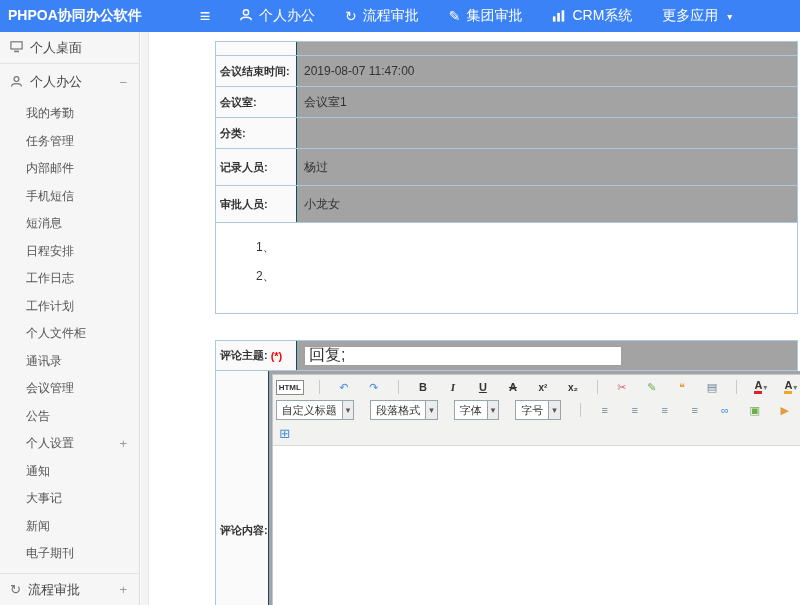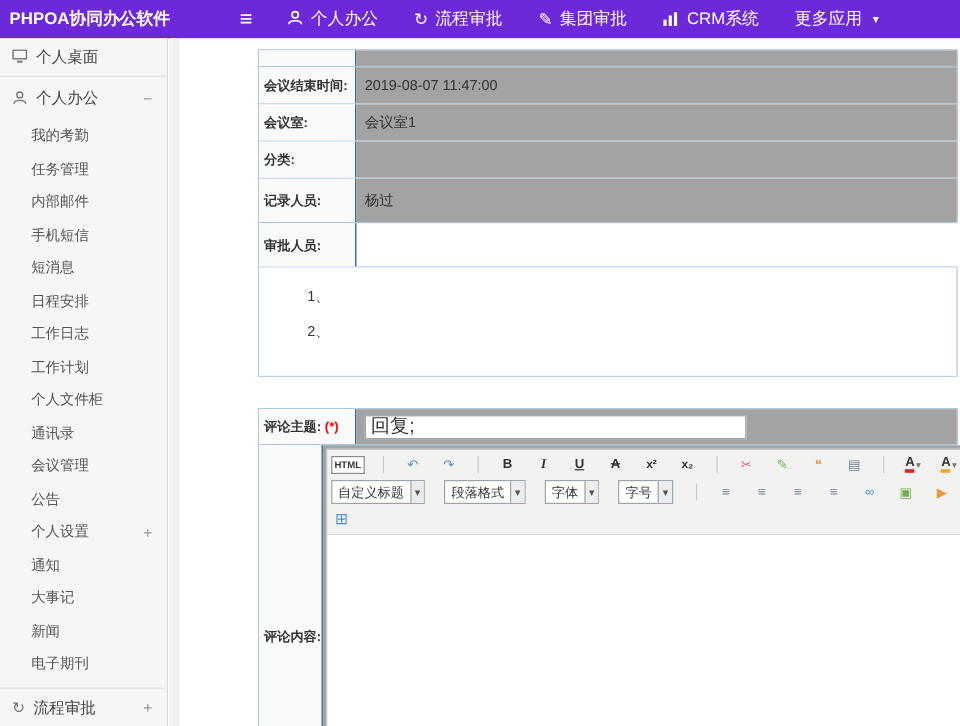--- a/index.html
+++ b/index.html
@@ -3,21 +3,21 @@
 <meta charset="utf-8">
 <style>
   * { box-sizing: border-box; }
   html,body { margin:0; padding:0; }
   body {
     width:800px; height:605px; position:relative; overflow:hidden;
     background:#fff; font-family:"Liberation Sans","DejaVu Sans",sans-serif;
   }
   
   .topbar { position:absolute; top:0; left:0; width:800px; height:32px;
-    background:#6d28d9; color:#fff; display:flex; align-items:center; }
+    background:#3b82f6; color:#fff; display:flex; align-items:center; }
   .brand { width:186px; padding-left:8px; font-size:14px; font-weight:bold; }
   .hamburger { width:38px; text-align:center; font-size:18px; cursor:pointer; }
   .nav { display:flex; height:100%; align-items:center; }
   .nav-item { display:flex; align-items:center; gap:6px; padding:0 15px;
     font-size:14px; height:100%; cursor:pointer; white-space:nowrap; }
   .nav-glyph { font-size:14px; line-height:1; }
   .caret { font-size:10px; margin-left:3px; }
   
   .sidebar { position:absolute; top:32px; left:0; width:140px; height:573px;
     background:#f6f6f6; border-right:1px solid #dcdcdc; color:#444; }
@@ -215,20 +215,23 @@
           <span>记录人员:</span>
         </div>
       <div class="cell-v">
           <span>杨过</span>
         </div>
     </div>
     <div class="row h37">
       <div class="cell-l">
           <span>审批人员:</span>
         </div>
+      <div class="cell-v">
+          <span>小龙女</span>
+        </div>
     </div>
     <div class="row">
       <div class="content-cell">
         <div>1、</div>
         <div>2、</div>
       </div>
     </div>
   </section>
 
   <section class="tbl" id="comment-table">

